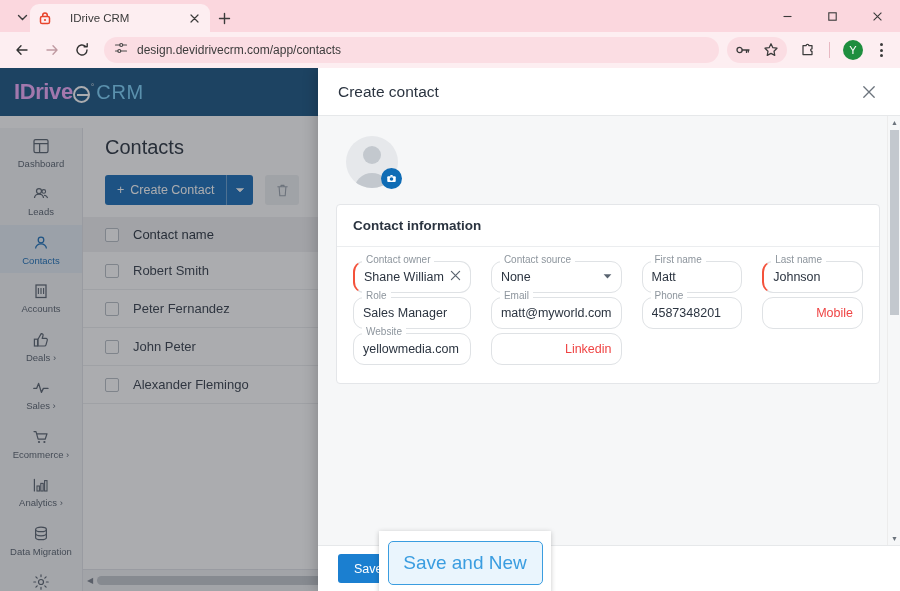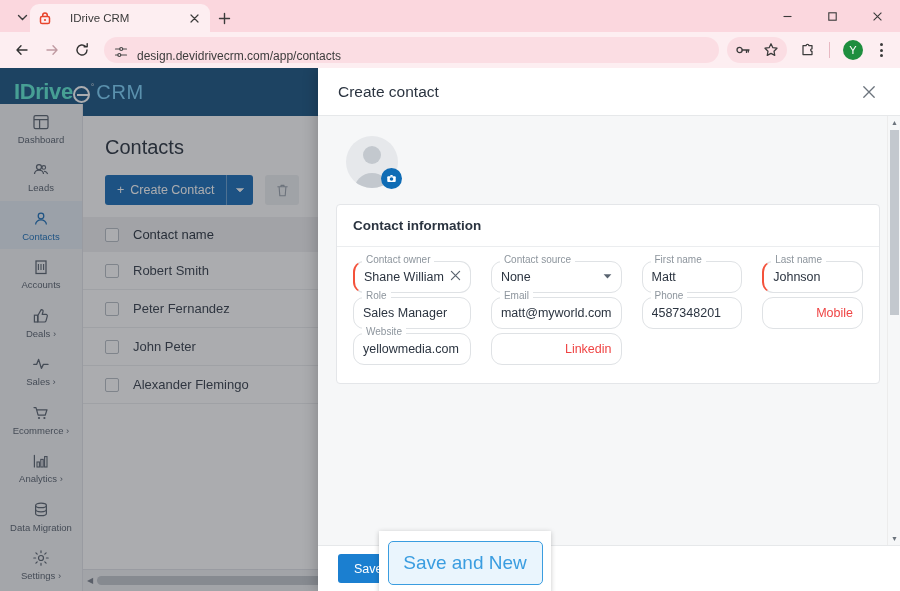--- a/index.html
+++ b/index.html
@@ -51,21 +51,21 @@
     position:absolute; left:0; top:32px; width:900px; height:36px;
     background:#fdeef1; display:flex; align-items:center; padding:0 8px; gap:2px;
   }
   .tb-btn {
     width:28px; height:28px; display:flex; align-items:center;
     justify-content:center; border-radius:50%; color:#333;
   }
   .tb-btn.dim { color:#b08b93; }
   .omnibox {
     flex:1; height:26px; margin:0 6px; background:#fbdde3;
-    border-radius:13px; display:flex; align-items:flex-end;
+    border-radius:13px; display:flex; align-items:center;
     padding:0 10px; gap:9px; min-width:0;
   }
   .omni-url { font-size:12px; color:#3c3c3c; white-space:nowrap; }
   .tb-right { display:flex; align-items:center; gap:1px; }
   .pill {
     display:flex; align-items:center; background:#fbdde3;
     border-radius:13px; height:26px; padding:0 2px;
   }
   .tb-sep { width:1px; height:16px; background:#e8b9c3; margin:0 6px; }
   .avatar-chip {
@@ -84,36 +84,36 @@
     position:absolute; left:0; top:68px; width:900px; height:523px;
     background:#fff; overflow:hidden;
   }
 
   
   .crm-header {
     position:absolute; left:0; top:0; width:900px; height:48px;
     background:#1b5684; display:flex; align-items:center; padding-left:14px;
   }
   .logo { display:flex; align-items:baseline; }
-  .logo-i { font-size:22px; font-weight:bold; color:#5eead4; letter-spacing:-.4px; }
+  .logo-i { font-size:22px; font-weight:bold; color:#f0abfc; letter-spacing:-.4px; }
   .logo-e {
     display:inline-block; width:17px; height:17px; border:2.6px solid #fff;
     border-radius:50%; position:relative; margin:0 0 0 0;
     align-self:center; top:2px;
   }
   .logo-e:after {
     content:""; position:absolute; left:2px; top:6px; width:11px;
     height:2.4px; background:#fff;
   }
   .logo-deg { font-size:9px; color:#cfd8de; margin-left:1px; align-self:flex-start; position:relative; top:3px;}
   .logo-crm { font-size:20px; color:#7dd3fc; letter-spacing:.6px; margin-left:2px; }
 
   
   .sidebar {
-    position:absolute; left:0; top:36px; width:83px; bottom:0;
+    position:absolute; left:0; top:60px; width:83px; bottom:0;
     background:#f4f5f7; border-right:1px solid #e2e4e8;
     display:flex; flex-direction:column; align-items:stretch;
   }
   .nav-item {
     padding:9px 2px 7px; display:flex; flex-direction:column;
     align-items:center; gap:4px; color:#5a6470;
   }
   .nav-item.active { background:#e6eef6; color:#1b6fb8; }
   .nav-label { font-size:9.5px; line-height:1.1; text-align:center; white-space:nowrap; }
   .nav-ico { width:18px; height:18px; display:block; }

